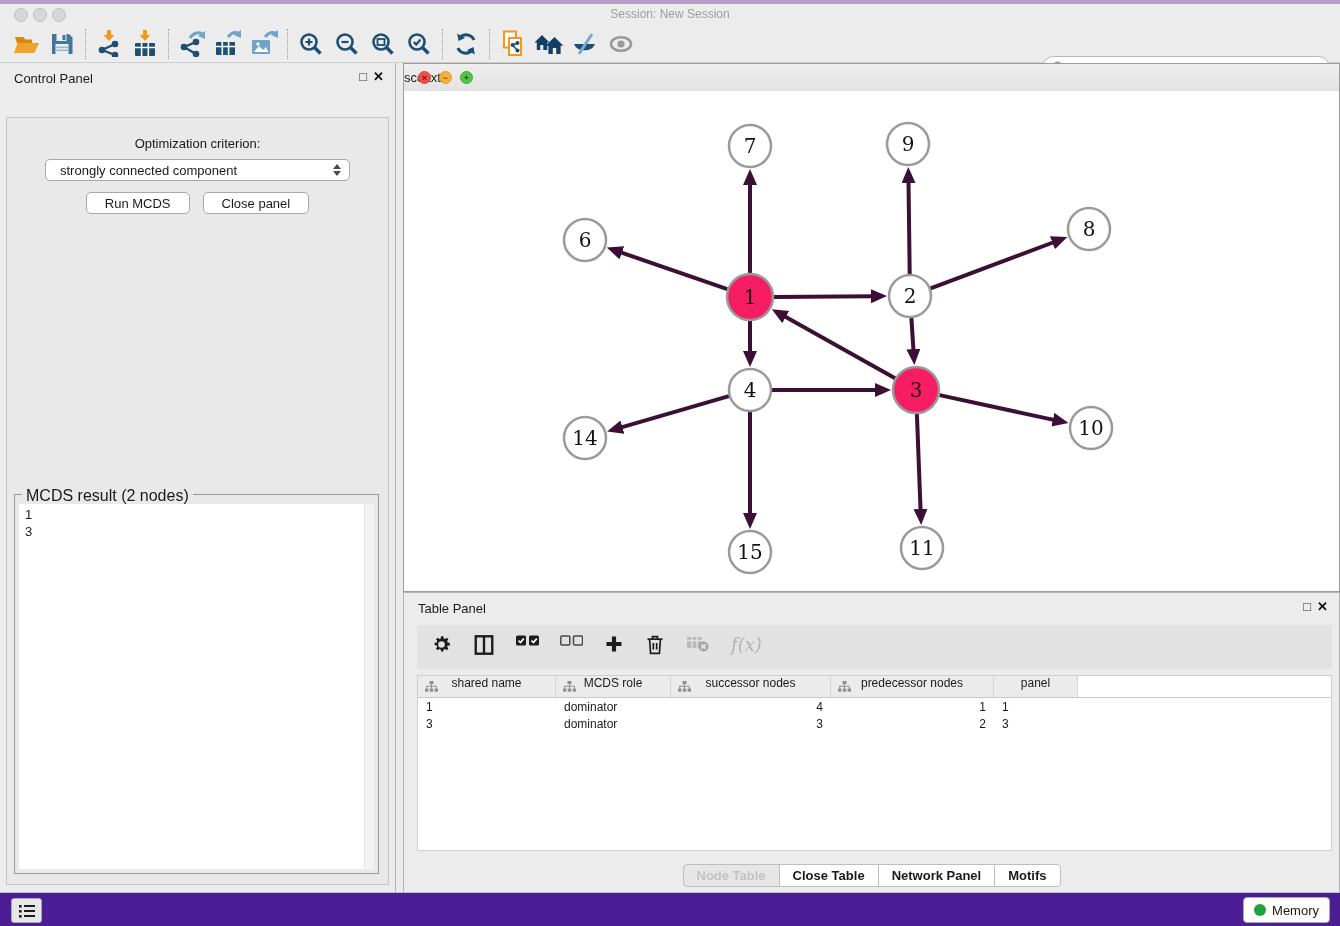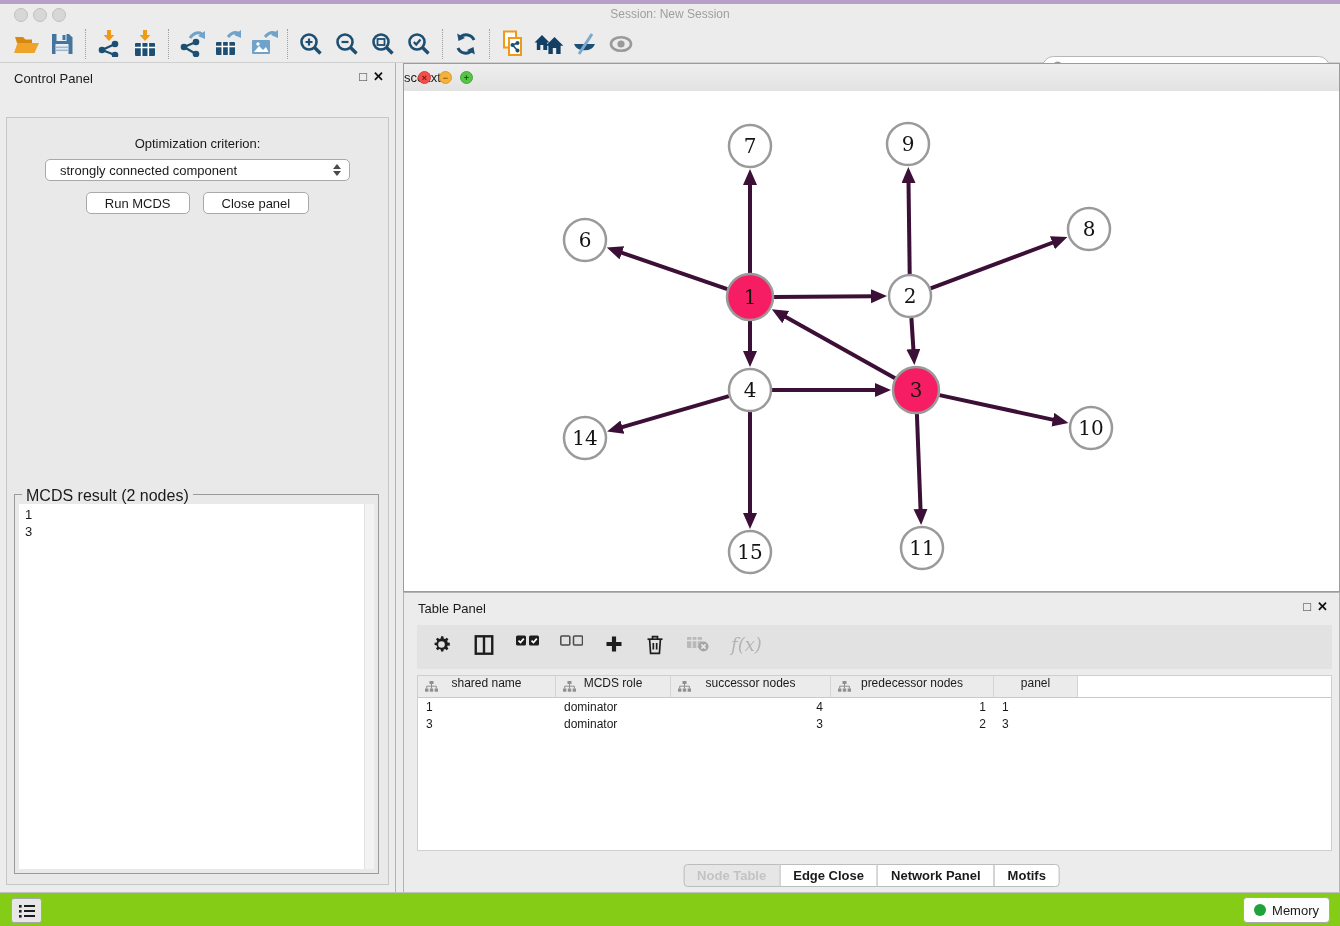--- a/index.html
+++ b/index.html
@@ -76,21 +76,21 @@
   .tp-table{position:absolute;left:13px;right:7px;top:82px;height:176px;background:#fff;border:1px solid #cfcfcf;box-sizing:border-box;}
   .tp-head{display:flex;height:21px;border-bottom:1px solid #c9c9c9;}
   .th{position:relative;background:#ebebeb;border-right:1px solid #d4d4d4;font-size:12px;
       display:flex;justify-content:center;box-sizing:border-box;}
   .th .tree-ic{position:absolute;left:7px;top:5px;}
   .tr{display:flex;height:17px;font-size:12px;align-items:center;}
   .td{box-sizing:border-box;padding:0 8px;}
   .td.r{text-align:right;}
   .tp-tabs{position:absolute;left:50%;transform:translateX(-50%);bottom:6px;display:flex;}
   
-  .status-bar{left:0;right:0;bottom:0;height:33px;background:#84cc16;border-top:1px solid #c0c0c0;}
+  .status-bar{left:0;right:0;bottom:0;height:33px;background:#4c1d95;border-top:1px solid #c0c0c0;}
   .sb-left-btn{position:absolute;left:11px;top:5px;width:29px;height:23px;background:#e7e7e7;
                border:1px solid #a8a8a8;border-radius:3px;display:flex;align-items:center;justify-content:center;}
   .memory-btn{position:absolute;right:10px;top:4px;height:24px;background:#fdfdfd;border:1px solid #a8a8a8;
               border-radius:4px;display:flex;align-items:center;gap:6px;padding:0 10px;font-size:13px;}
   .mem-dot{width:12px;height:12px;border-radius:50%;background:#1fa23c;}
 </style>
 </head>
 <body>
 
 <div class="abs top-strip"></div>
@@ -456,21 +456,21 @@
       <span class="td" style="width:138px">3</span>
       <span class="td" style="width:115px">dominator</span>
       <span class="td r" style="width:160px">3</span>
       <span class="td r" style="width:163px">2</span>
       <span class="td" style="width:84px">3</span>
     </div>
   </div>
 
   <div class="tp-tabs">
     <span class="tab tab--active">Node Table</span>
-    <span class="tab">Edge Close</span>
+    <span class="tab">Close Table</span>
     <span class="tab">Network Panel</span>
     <span class="tab">Motifs</span>
   </div>
 </div>
 
 <div class="abs status-bar">
   <span class="sb-left-btn">
     <svg width="16" height="14" viewBox="0 0 16 14">
       <g stroke="#1d1d1d" stroke-width="2">
           <path d="M5 2h11M5 7h11M5 12h11"></path>

